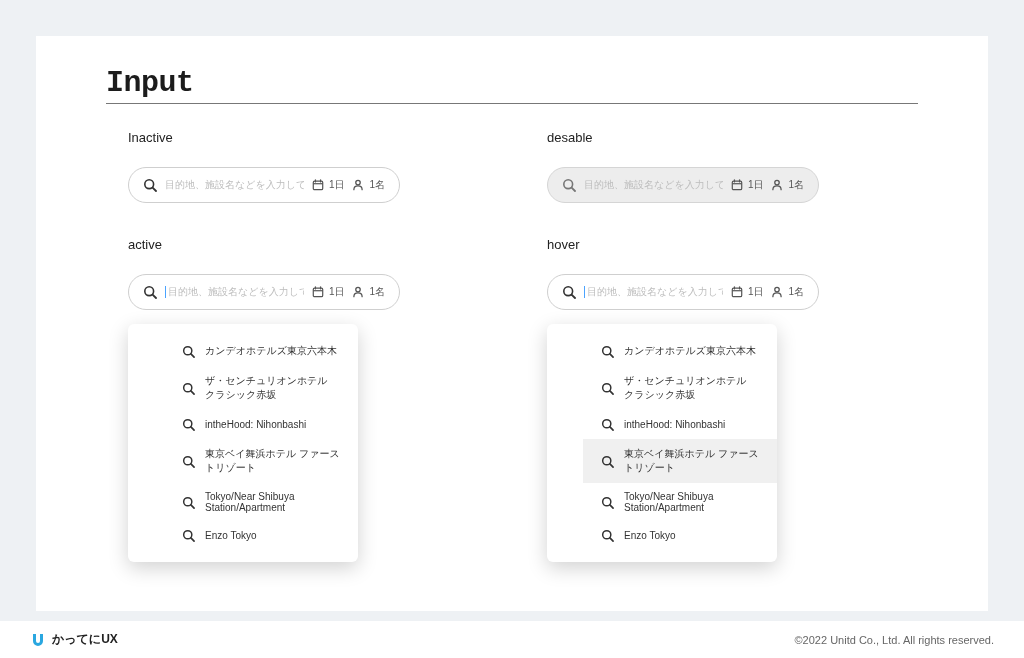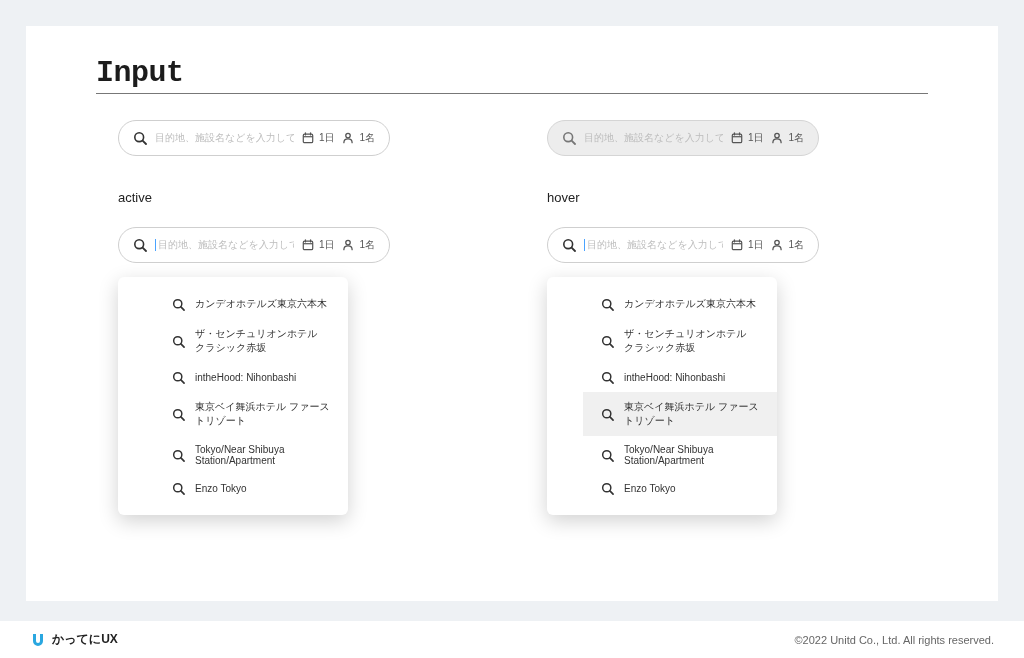--- a/index.html
+++ b/index.html
@@ -5,21 +5,21 @@
   * { box-sizing: border-box; margin: 0; padding: 0; }
   body {
     font-family: -apple-system, BlinkMacSystemFont, "Hiragino Sans", "Yu Gothic", sans-serif;
     background: #eef1f4;
     width: 1024px;
     height: 658px;
     overflow: hidden;
     position: relative;
   }
   .outer {
-    padding: 26px;
+    padding: 36px;
     background: #eef1f4;
     height: 100%;
   }
   .card {
     background: #ffffff;
     height: 575px;
     padding: 30px 70px 0 70px;
     position: relative;
   }
   .page-title {
@@ -167,20 +167,21 @@
   </defs>
 </svg>
 
 <div class="outer">
   <div class="card">
     <h1 class="page-title">Input</h1>
 
     <div class="grid">
 
       <div class="block">
+        <div class="state-label">Inactive</div>
         <div class="input-pill">
           <span class="icon search-icon">
               <svg viewBox="0 0 14 14">
                 <use href="#i-search"></use>
               </svg>
             </span>
           <span class="placeholder">目的地、施設名などを入力してください</span>
           <span class="meta">
             <span class="icon">
                 <svg viewBox="0 0 14 14">
@@ -194,20 +195,21 @@
                 <svg viewBox="0 0 14 14">
                   <use href="#i-person"></use>
                 </svg>
               </span>
             <span>1名</span>
           </span>
         </div>
       </div>
 
       <div class="block">
+        <div class="state-label">desable</div>
         <div class="input-pill disabled">
           <span class="icon search-icon">
               <svg viewBox="0 0 14 14">
                 <use href="#i-search"></use>
               </svg>
             </span>
           <span class="placeholder">目的地、施設名などを入力してください</span>
           <span class="meta">
             <span class="icon">
                 <svg viewBox="0 0 14 14">

